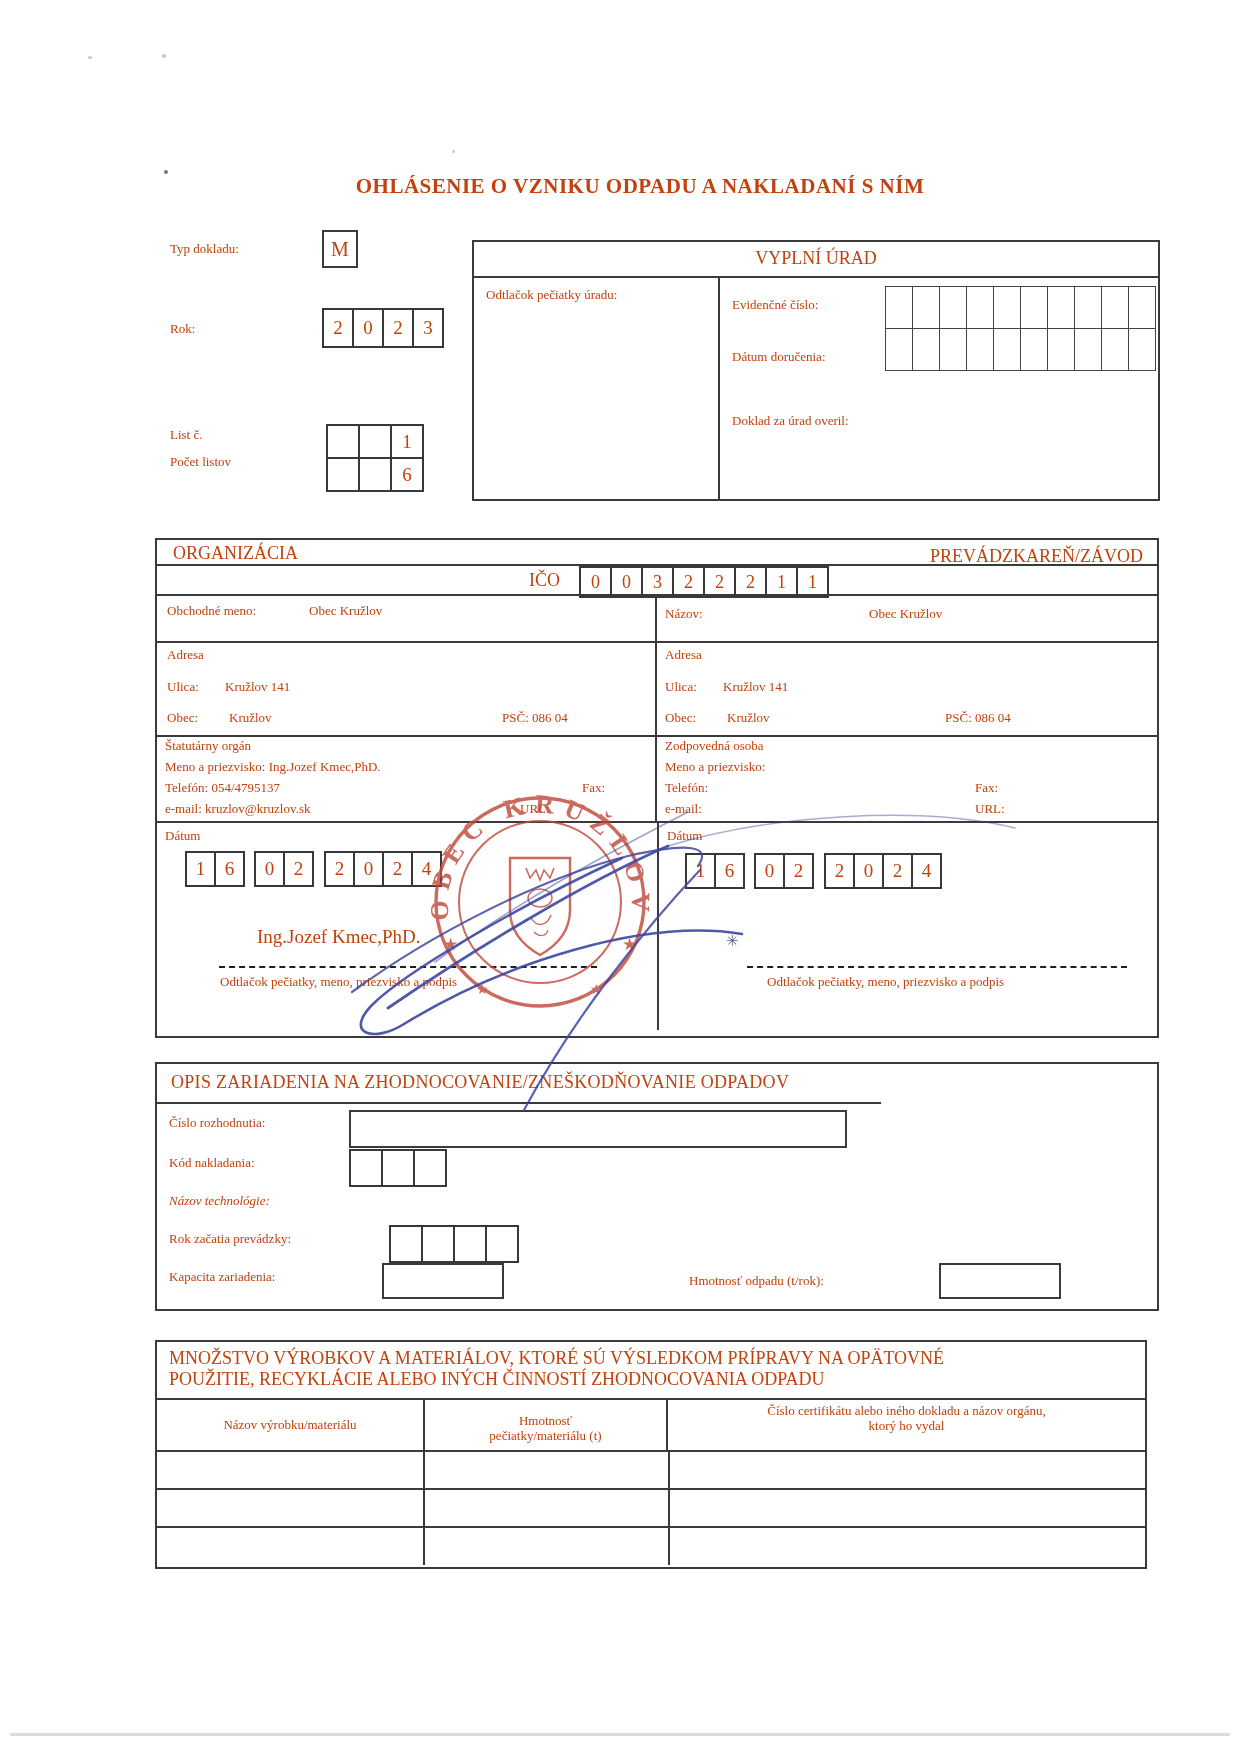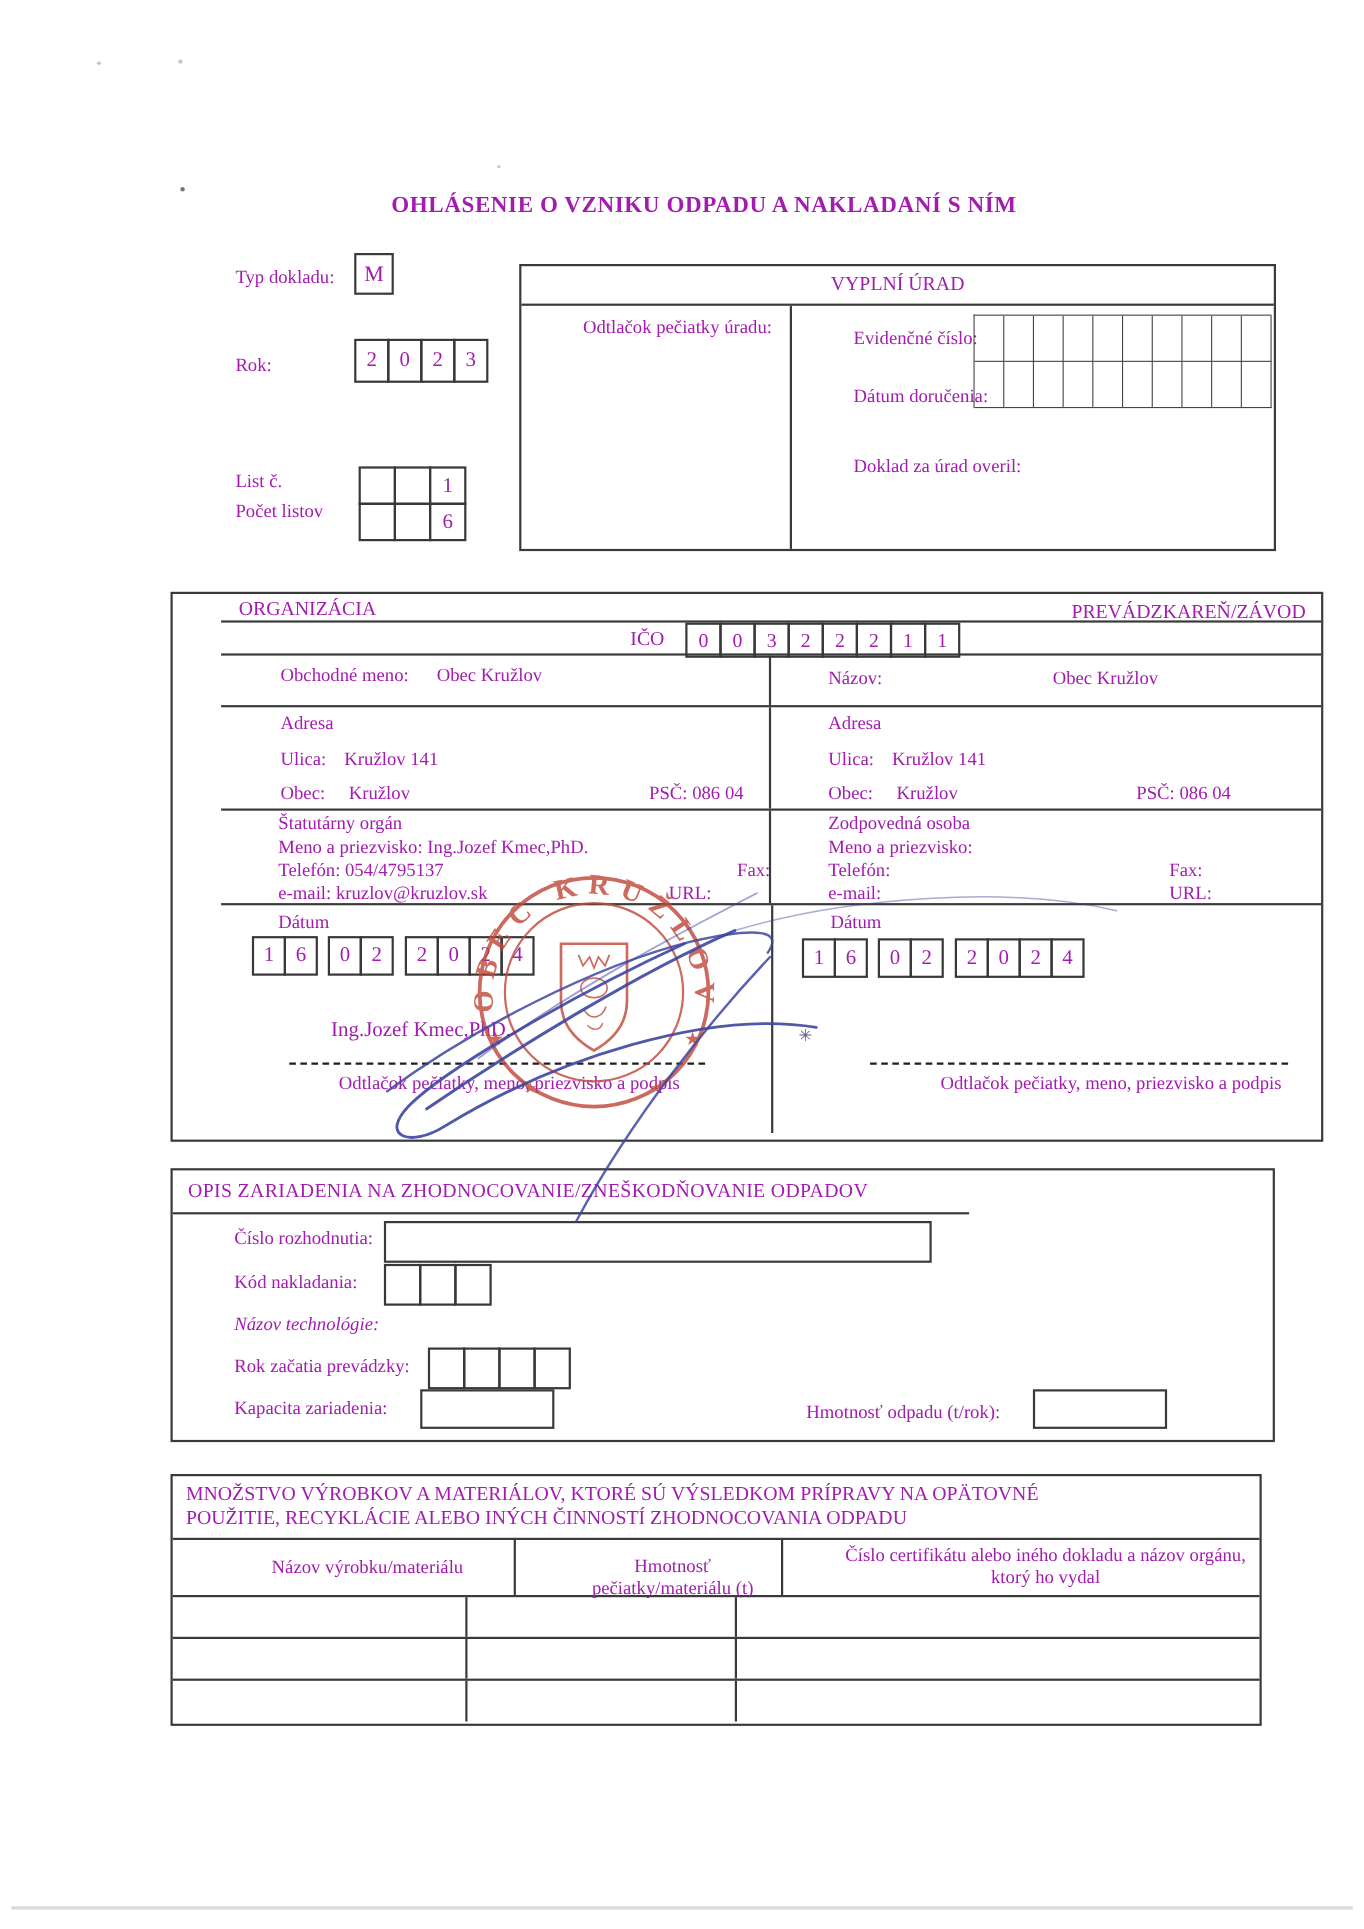--- a/index.html
+++ b/index.html
@@ -1,19 +1,19 @@
 <!DOCTYPE html>
 <html><head>
 <meta charset="utf-8">
 <style>
   html,body{margin:0;padding:0;background:#e8e8e8;}
   .page{position:relative;width:1240px;height:1754px;background:#ffffff;margin:0 auto;
-        font-family:"Liberation Serif","DejaVu Serif",serif;color:#a21caf;overflow:hidden;}
+        font-family:"Liberation Serif","DejaVu Serif",serif;color:#c2410c;overflow:hidden;}
   .abs{position:absolute;}
-  .lbl{font-size:17px;line-height:1.15;white-space:nowrap;margin-left:44px;}
+  .lbl{font-size:13px;line-height:1.15;white-space:nowrap;}
   .big{font-size:18px;}
   .box{border:2px solid #3a3a3a;}
   .cellrow{display:flex;}
   .c{width:27px;height:32px;border:2px solid #383838;margin-left:-2px;
      display:flex;align-items:center;justify-content:center;font-size:19px;}
   .cellrow .c:first-child{margin-left:0;}
   .c.tall{width:28px;height:36px;}
   .c.ico{width:29px;height:28px;font-size:18px;}
   .dash{border-bottom:2px dashed #1f1f1f;height:0;}
   .row{position:relative;box-sizing:border-box;}
@@ -85,21 +85,21 @@
         <div class="gridUradCell"></div>
         <div class="gridUradCell"></div>
         <div class="gridUradCell"></div>
         <div class="gridUradCell"></div>
         <div class="gridUradCell"></div>
         <div class="gridUradCell"></div>
         <div class="gridUradCell"></div>
     </div>
   </div>
 
-  <div class="abs box" style="left:155px;top:538px;width:1000px;height:496px;padding-left:44px;">
+  <div class="abs box" style="left:155px;top:538px;width:1000px;height:496px;">
 
     <div class="row" style="height:26px;border-bottom:2px solid #3a3a3a;">
       <div class="abs big" style="left:16px;top:3px;">ORGANIZÁCIA</div>
       <div class="abs big" style="right:14px;top:6px;">PREVÁDZKAREŇ/ZÁVOD</div>
     </div>
 
     <div class="row" style="height:30px;border-bottom:2px solid #3a3a3a;">
       <div class="abs big" style="left:372px;top:4px;">IČO</div>
       <div class="abs cellrow" style="left:422px;top:0px;">
         <div class="c ico">0</div>

